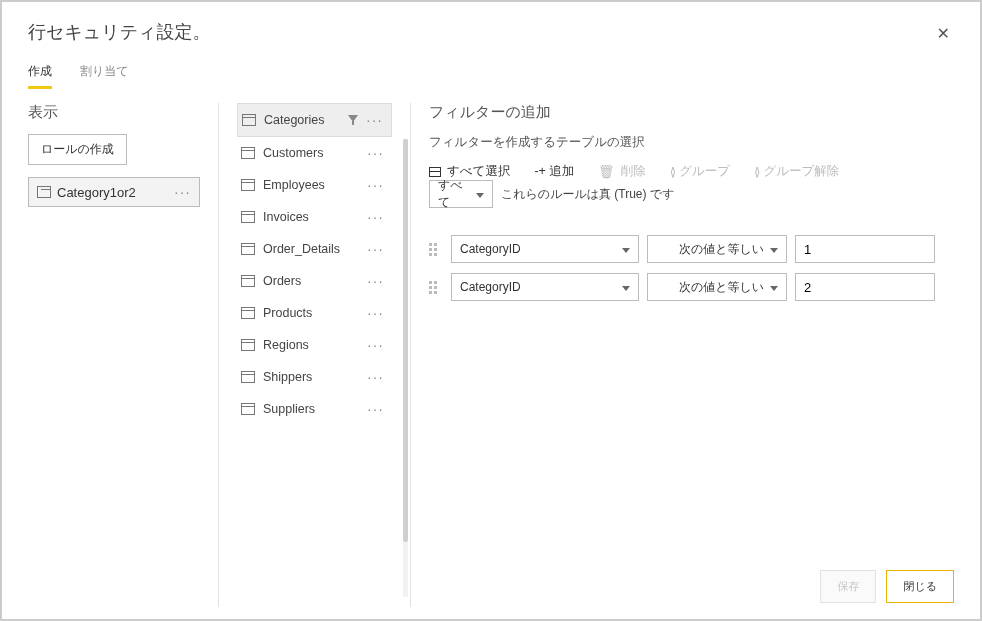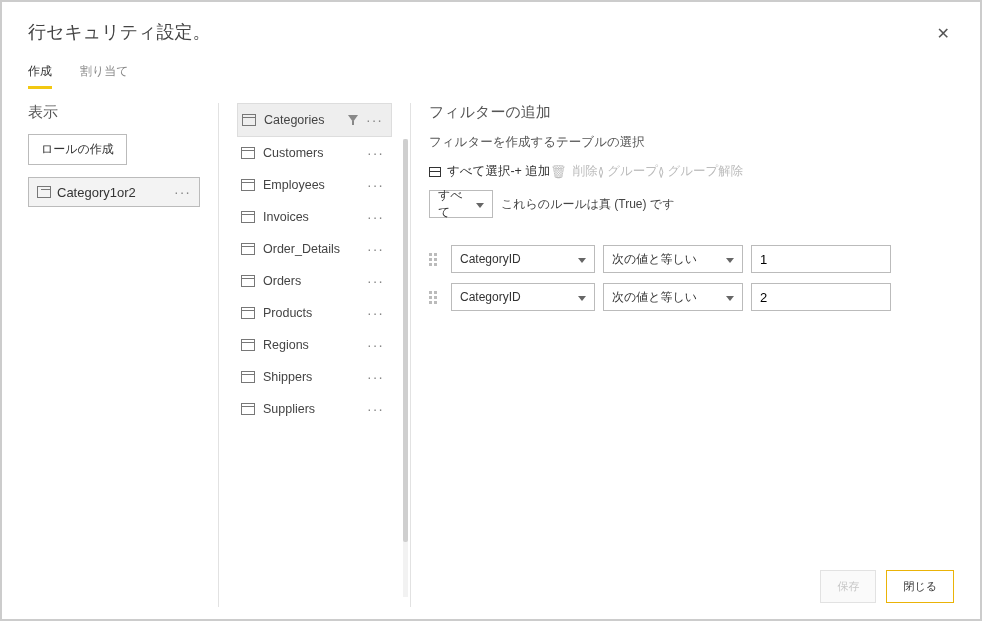--- a/index.html
+++ b/index.html
@@ -77,21 +77,21 @@
     content: ""; position: absolute; left: 4px; top: 6px; width: 2px; height: 4px; background: #888;
   }
 
   .scroll-track {
     position: absolute; right: 2px; top: 36px; bottom: 10px; width: 5px; background: #f2f2f2;
   }
   .scroll-thumb { position: absolute; left: 0; right: 0; top: 0; height: 88%; background: #cfcfcf; border-radius: 2px; }
 
   .filter-sub { font-size: 12.5px; color: #555; margin-bottom: 12px; }
 
-  .toolbar { display: flex; align-items: flex-end; margin-bottom: 10px; }
+  .toolbar { display: flex; align-items: flex-end; gap: 24px; margin-bottom: 0; }
   .tool { display: flex; align-items: center; gap: 6px; font-size: 12.5px; cursor: pointer; }
   .tool.disabled { color: #bcbcbc; cursor: default; }
   .tool .ico { display: inline-block; }
   .tool .sq { width: 12px; height: 10px; border: 1px solid currentColor; position: relative; }
   .tool .sq::after { content:""; position:absolute; left:0; right:0; top:3px; border-top:1px solid currentColor; }
   .tool .trash::before { content: "🗑"; font-size: 13px; }
   .tool .grp::before { content: "⟨⟩"; letter-spacing: -3px; font-size: 12px; }
 
   .logic-row { display:flex; align-items:center; gap:8px; margin-bottom: 27px; }
   .dd {
@@ -105,22 +105,22 @@
     content:""; display:inline-block; border-left:4px solid transparent; border-right:4px solid transparent; border-top:5px solid #666;
   }
   .logic-text { font-size: 12px; color: #444; }
 
   .rule-row { display:flex; align-items:center; gap:8px; margin-bottom: 10px; }
   .handle {
     width: 14px; display: grid; grid-template-columns: repeat(2, 3px); gap: 2px;
     cursor: grab;
   }
   .handle span { width:3px; height:3px; background:#bbb; display:block; }
-  .dd.field { width: 144px; }
-  .dd.op    { width: 140px; }
+  .dd.field { width: 188px; }
+  .dd.op    { width: 140px; justify-content: flex-end; }
   .inp {
     border: 1px solid #bbb; background:#fff; height:28px; padding: 4px 8px;
     font-size: 13px; width: 140px;
   }
 
   .footer {
     position: absolute; right: 26px; bottom: 16px;
     display: flex; gap: 10px;
   }
   .btn {

